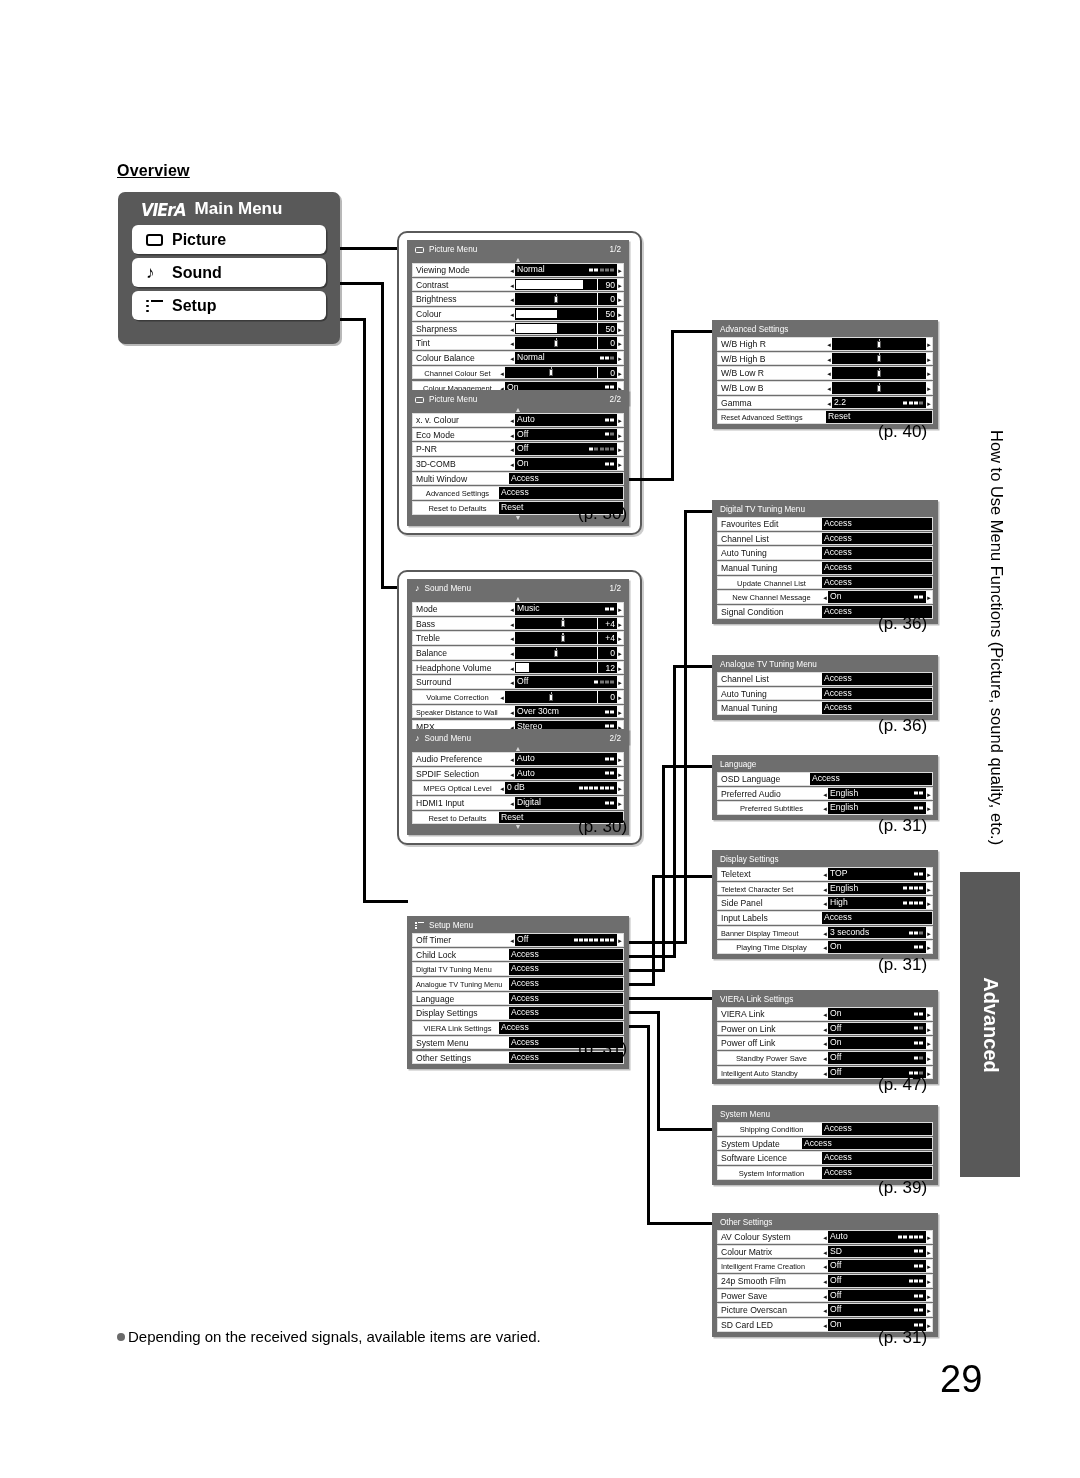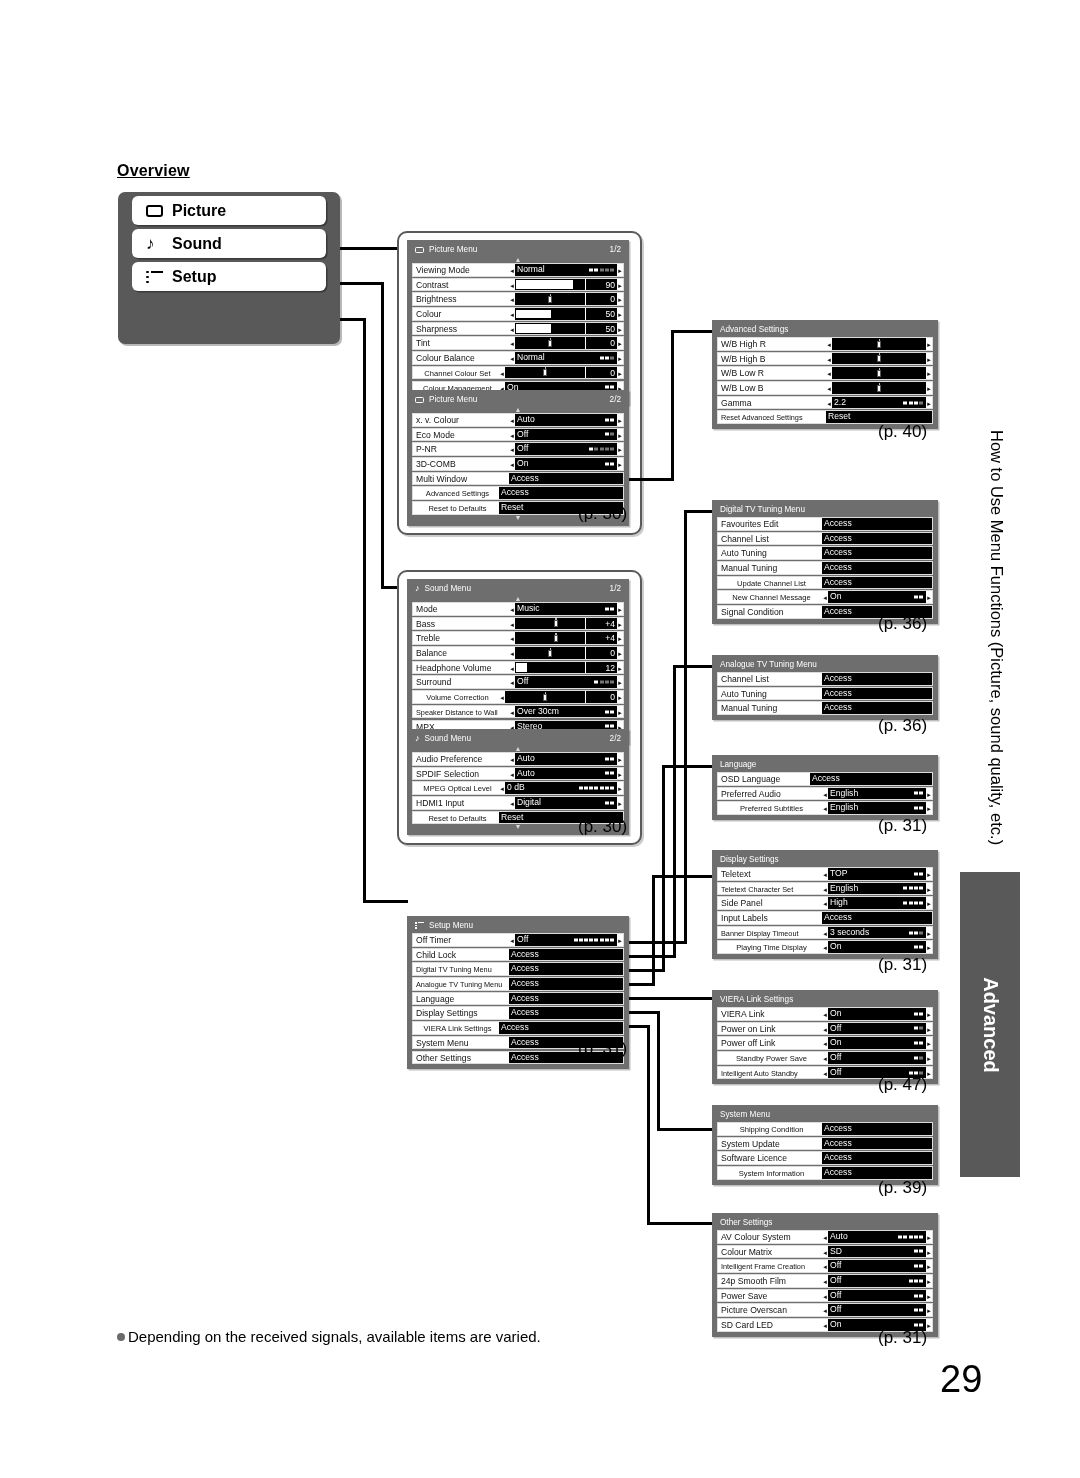--- a/index.html
+++ b/index.html
@@ -129,21 +129,21 @@
   .osd-val .dots span.off{ background:#777; }
   
   .sl{
     position:relative; flex:1 1 auto; background:#000; height:100%;
     display:flex; align-items:center;
   }
   .sl .fill{ position:absolute; left:1px; top:1.5px; bottom:1.5px; background:#fff;}
   .sl .knob{ position:absolute; top:2.5px; width:4px; height:7px; background:#fff; border:.8px solid #555;}
   .sl .tick{ position:absolute; top:0.5px; width:1.5px; height:2.5px; background:#bbb;}
   .numbox{
-    flex:0 0 auto; width:32px; text-align:right; padding-right:2px;
+    flex:0 0 auto; width:20px; text-align:right; padding-right:2px;
     background:#000; color:#fff; font-size:8.6px; line-height:13.5px;
     border-left:1px solid #fff;
   }
   .osd-scroll-up, .osd-scroll-dn{
     text-align:center; color:#d9d9d9; font-size:7px; line-height:6px; height:6px;
   }
 
   
   .pref{ position:absolute; font-size:17px; color:#000; }
 
@@ -181,20 +181,24 @@
     position:absolute; left:940px; top:1358px;
     font-size:38px; font-weight:normal; color:#000;
   }
 </style>
 </head>
 <body>
 
 <div id="overview-title">Overview</div>
 
 <div id="main-menu">
+  <div class="mm-head">
+    <span class="viera-logo">VIErA</span>
+    <span class="mm-title">Main Menu</span>
+  </div>
   <div class="mm-item">
     <span class="ic-picture"></span>
     <span>Picture</span>
   </div>
   <div class="mm-item">
     <span class="ic-sound">♪</span>
     <span>Sound</span>
   </div>
   <div class="mm-item">
     <span class="ic-setup">
@@ -1076,21 +1080,21 @@
       </span>
   </div>
   <div>
       <div class="osd-row">
         <div class="osd-label narrow" style="width:104px">Shipping Condition</div>
         <div class="osd-val">
           <span class="vtxt">Access</span>
         </div>
       </div>
       <div class="osd-row">
-        <div class="osd-label" style="width:104px">System Update</div>
+        <div class="osd-label" style="width:84px">System Update</div>
         <div class="osd-val">
           <span class="vtxt">Access</span>
         </div>
       </div>
       <div class="osd-row">
         <div class="osd-label" style="width:104px">Software Licence</div>
         <div class="osd-val">
           <span class="vtxt">Access</span>
         </div>
       </div>

